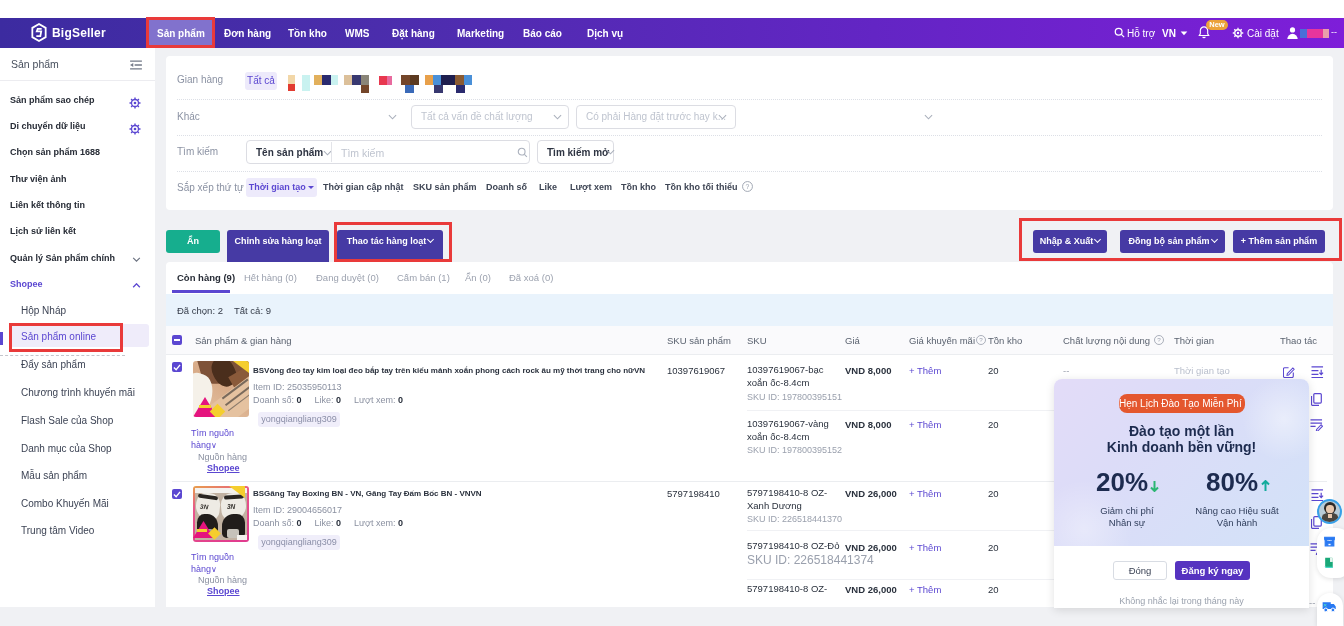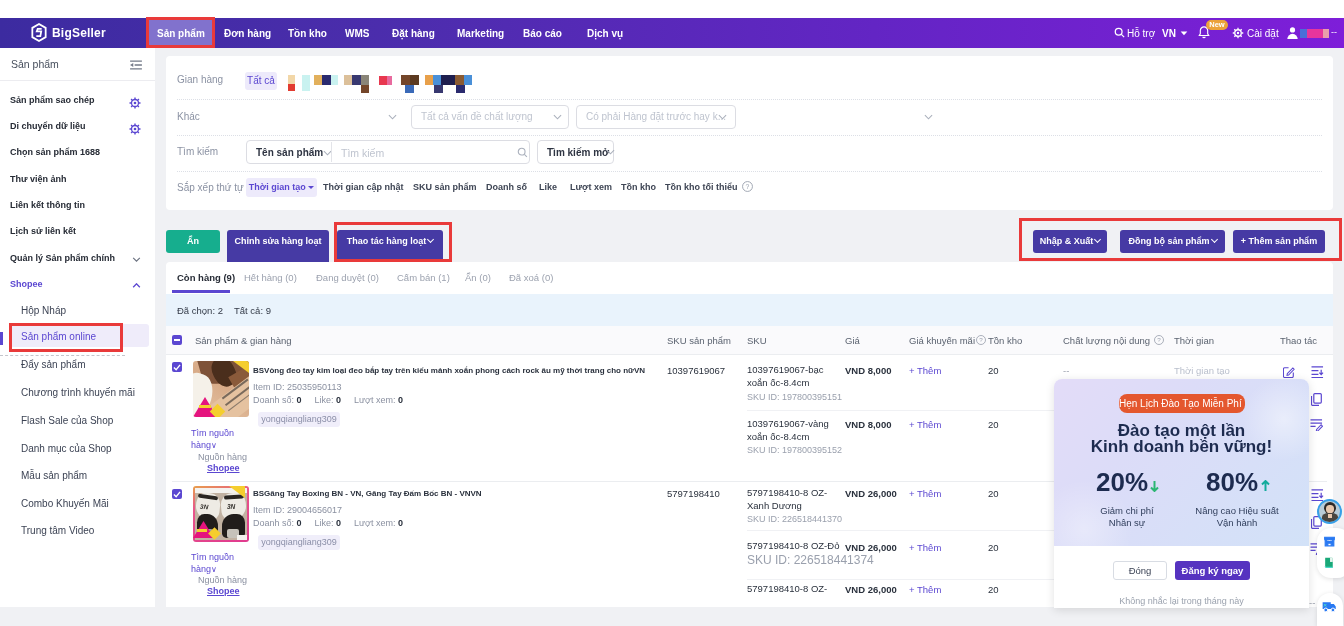--- a/index.html
+++ b/index.html
@@ -378,21 +378,21 @@
   <svg class="abs" style="left:1310px;top:543px;" width="13" height="12" viewBox="0 0 14 13">
       <path d="M0.5 1 H13 M0.5 4.5 H13 M0.5 8 H6" stroke="#5b47d1" stroke-width="1.2" fill="none"></path>
       <path d="M7 11.5 L12 6.2 L13.5 7.8 L8.6 12.8 L6.8 13 Z" fill="none" stroke="#5b47d1" stroke-width="1.1"></path>
     </svg>
   <span class="abs" style="left:1309px;top:597px;font-size:9.5px;color:#9aa0ad;">--</span>
 </div>
 
 <div class="abs" style="left:1054px;top:379px;width:255px;height:229px;border-radius:8px 8px 0 0;background:#fff;box-shadow:0 2px 10px rgba(0,0,0,0.12);z-index:50;overflow:hidden;">
   <div class="abs" style="left:0;top:0;width:255px;height:167px;background:radial-gradient(circle 60px at 230px 40px, rgba(255,255,255,0.45), rgba(255,255,255,0) 70%),radial-gradient(circle 70px at 30px 150px, rgba(255,255,255,0.35), rgba(255,255,255,0) 70%),linear-gradient(135deg,#e3dcf8 0%,#dcdcf8 35%,#d2e2f8 100%);"></div>
   <div class="abs" style="left:65px;top:15px;width:126px;height:19px;background:#e4572e;border-radius:8px;color:#fff;font-size:10px;text-align:left;line-height:19px;">Hẹn Lịch Đào Tạo Miễn Phí</div>
-  <div class="abs" style="left:0;top:44px;width:255px;text-align:center;color:#1d2b4f;font-size:17px;font-weight:700;line-height:16px;white-space:normal;">Đào tạo một lần<br>Kinh doanh bền vững!</div>
+  <div class="abs" style="left:0;top:44px;width:255px;text-align:center;color:#1d2b4f;font-size:14px;font-weight:700;line-height:16px;white-space:normal;">Đào tạo một lần<br>Kinh doanh bền vững!</div>
   <div class="abs" style="left:42px;top:88px;font-size:26px;font-weight:700;color:#1d2b4f;">20%</div>
   <div class="abs" style="left:152px;top:88px;font-size:26px;font-weight:700;color:#1d2b4f;">80%</div>
   <svg class="abs" style="left:96px;top:101px;" width="9" height="12" viewBox="0 0 9 12">
       <path d="M4.5 11 V1 M1 7.5 L4.5 11 L8 7.5" fill="none" stroke="#2bb673" stroke-width="2"></path>
     </svg>
   <svg class="abs" style="left:207px;top:101px;" width="9" height="12" viewBox="0 0 9 12">
       <path d="M4.5 1 V11 M1 4.5 L4.5 1 L8 4.5" fill="none" stroke="#13ab9c" stroke-width="2"></path>
     </svg>
   <div class="abs" style="left:23px;top:126px;width:100px;text-align:center;color:#32405e;font-size:9.5px;line-height:12px;white-space:normal;">Giảm chi phí<br>Nhân sự</div>
   <div class="abs" style="left:133px;top:126px;width:100px;text-align:center;color:#32405e;font-size:9.5px;line-height:12px;white-space:normal;">Nâng cao Hiệu suất<br>Vận hành</div>

